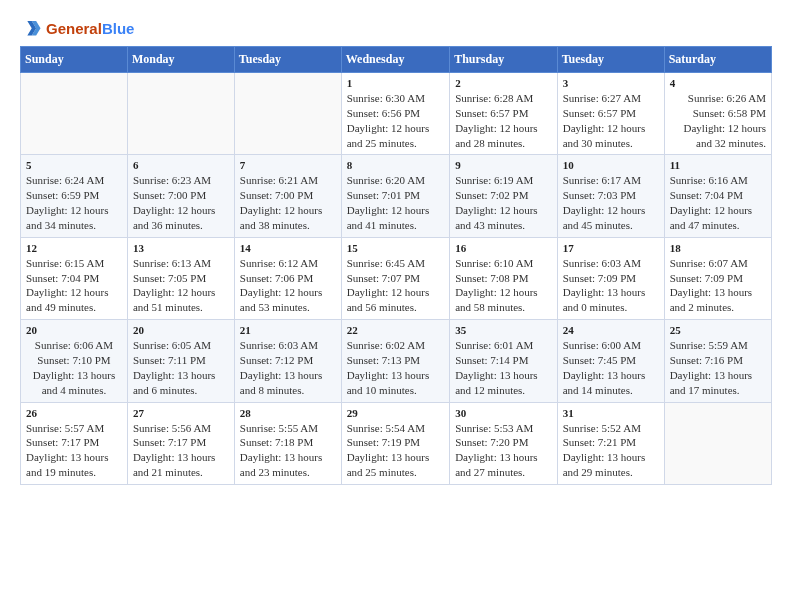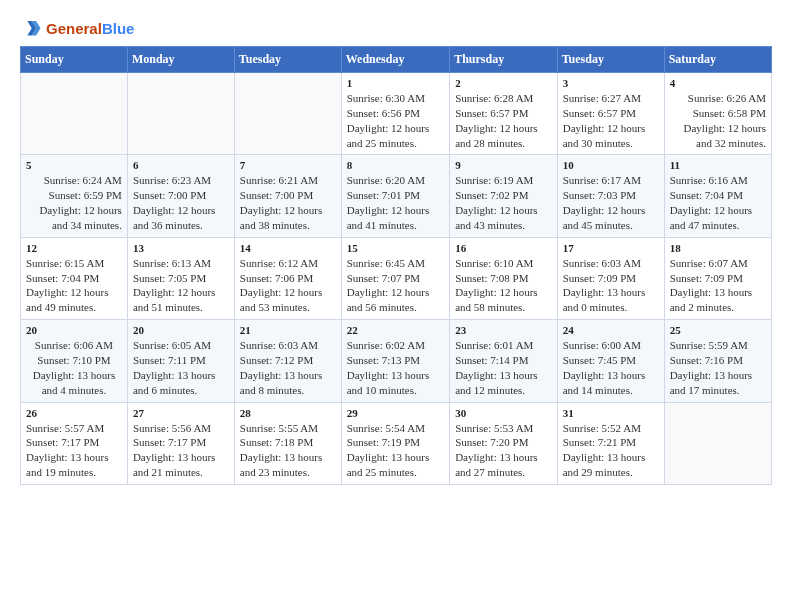--- a/index.html
+++ b/index.html
@@ -152,21 +152,21 @@
             <span class="day-num">4</span>
             <div class="cell-content" style="white-space: pre-line; text-align: right;">Sunrise: 6:26 AM
 Sunset: 6:58 PM
 Daylight: 12 hours
 and 32 minutes.</div>
           </td>
         </tr>
         <tr>
           <td>
             <span class="day-num">5</span>
-            <div class="cell-content" style="white-space: pre-line; text-align: right;">Sunrise: 6:24 AM
+            <div class="cell-content" style="white-space: pre-line;">Sunrise: 6:24 AM
 Sunset: 6:59 PM
 Daylight: 12 hours
 and 34 minutes.</div>
           </td>
           <td>
             <span class="day-num">6</span>
             <div class="cell-content" style="white-space: pre-line;">Sunrise: 6:23 AM
 Sunset: 7:00 PM
 Daylight: 12 hours
 and 36 minutes.</div>
@@ -281,21 +281,21 @@
 and 8 minutes.</div>
           </td>
           <td>
             <span class="day-num">22</span>
             <div class="cell-content" style="white-space: pre-line;">Sunrise: 6:02 AM
 Sunset: 7:13 PM
 Daylight: 13 hours
 and 10 minutes.</div>
           </td>
           <td>
-            <span class="day-num">23</span>
+            <span class="day-num">35</span>
             <div class="cell-content" style="white-space: pre-line;">Sunrise: 6:01 AM
 Sunset: 7:14 PM
 Daylight: 13 hours
 and 12 minutes.</div>
           </td>
           <td>
             <span class="day-num">24</span>
             <div class="cell-content" style="white-space: pre-line;">Sunrise: 6:00 AM
 Sunset: 7:45 PM
 Daylight: 13 hours

